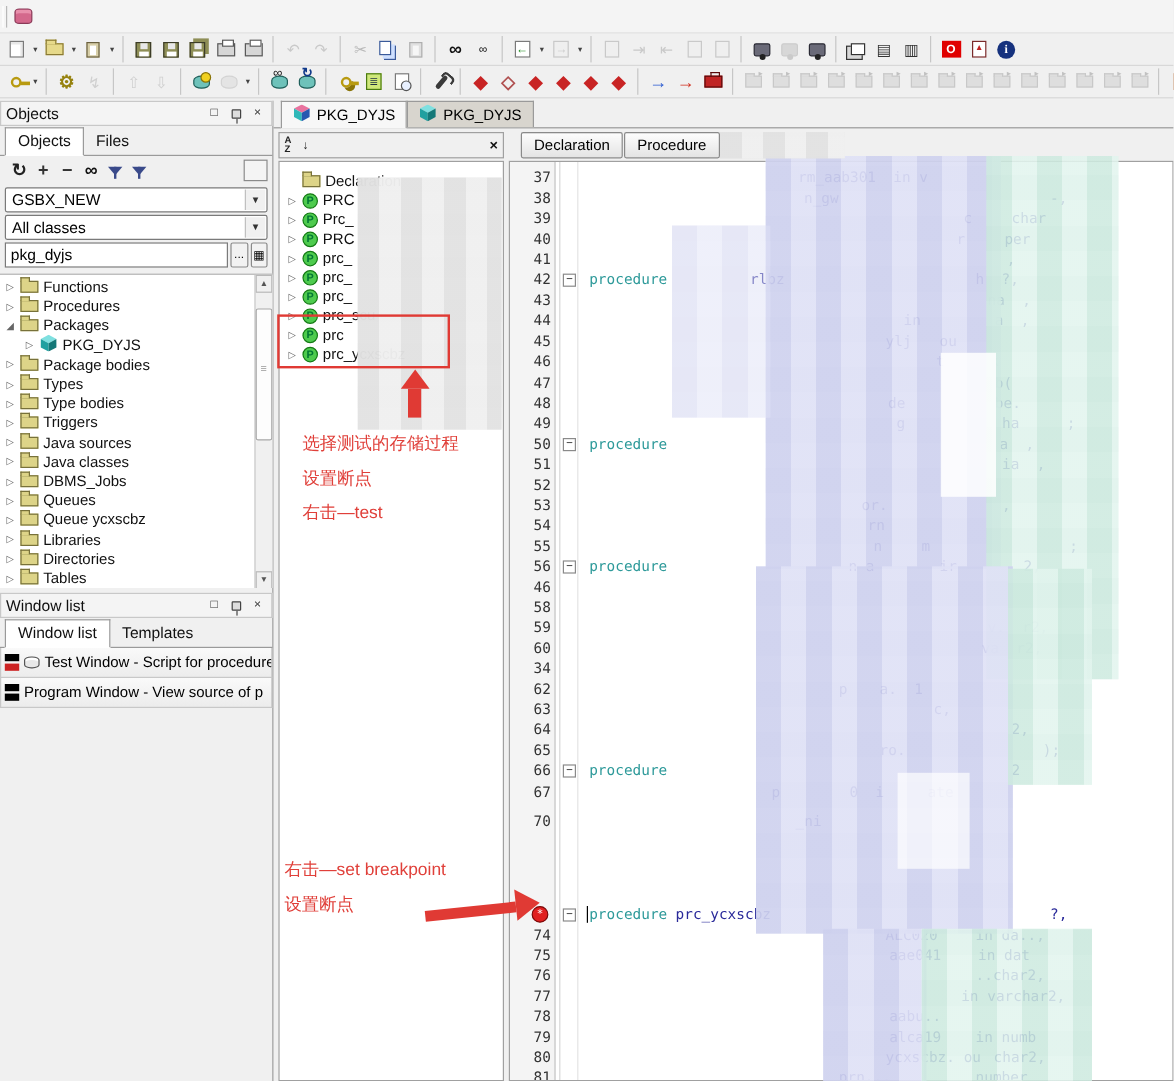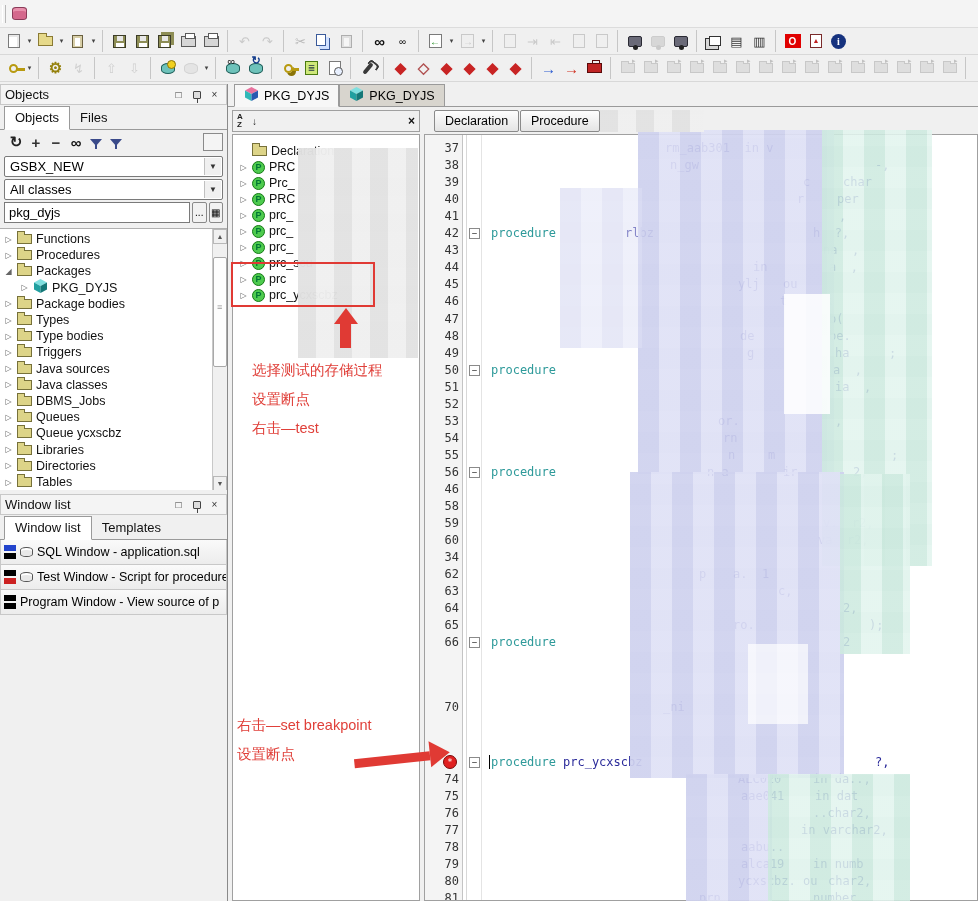--- a/index.html
+++ b/index.html
@@ -520,28 +520,20 @@
         </span>
       <span class="pbtn">×</span>
     </div>
     <div class="ptabs">
       <span class="ptab active">Window list</span>
       <span class="ptab">Templates</span>
     </div>
     <div id="wlitems">
         <div class="wlitem">
           <span class="wbadge">
-            <i style="background: rgb(34, 68, 204);"></i>
-            <i style="background: rgb(0, 0, 0);"></i>
-          </span>
-          <span class="i-dbsmall"></span>
-          <span>SQL Window - application.sql</span>
-        </div>
-        <div class="wlitem">
-          <span class="wbadge">
             <i style="background: rgb(0, 0, 0);"></i>
             <i style="background: rgb(204, 34, 34);"></i>
           </span>
           <span class="i-dbsmall"></span>
           <span>Test Window - Script for procedure</span>
         </div>
         <div class="wlitem">
           <span class="wbadge">
             <i style="background: rgb(0, 0, 0);"></i>
             <i style="background: rgb(0, 0, 0);"></i>
@@ -767,21 +759,27 @@
         <span class="ln">65</span>
         <span class="fr" style="left: 308px;">ro.</span>
         <span class="fr" style="left: 444px;">);</span>
       </div>
       <div class="cl" style="top: 499.45px;">
         <span class="ln">66</span>
         <span class="fold">−</span>
         <span class="kw" style="left: 66px;">procedure</span>
         <span class="fr" style="left: 418px;">2</span>
       </div>
-      <div class="cl" style="top: 564px;">
+      <div class="cl" style="top: 516.5px;">
+        <span class="ln">67</span>
+        <span class="fr" style="left: 218px;">p</span>
+        <span class="fr" style="left: 283px;">0  i</span>
+        <span class="fr" style="left: 348px;">ate</span>
+      </div>
+      <div class="cl" style="top: 541px;">
         <span class="ln">70</span>
         <span class="fr" style="left: 238px;">_ni</span>
       </div>
       <div class="cl" style="top: 618.8px;">
         <span class="bpi">*</span>
         <span class="fold">−</span>
         <span class="kw" style="left: 66px;">procedure</span>
         <span class="caret" style="left: 64px;"></span>
         <span class="fr" style="left: 138px;">prc_ycxscbz</span>
         <span class="fr" style="left: 450px;">?,</span>

